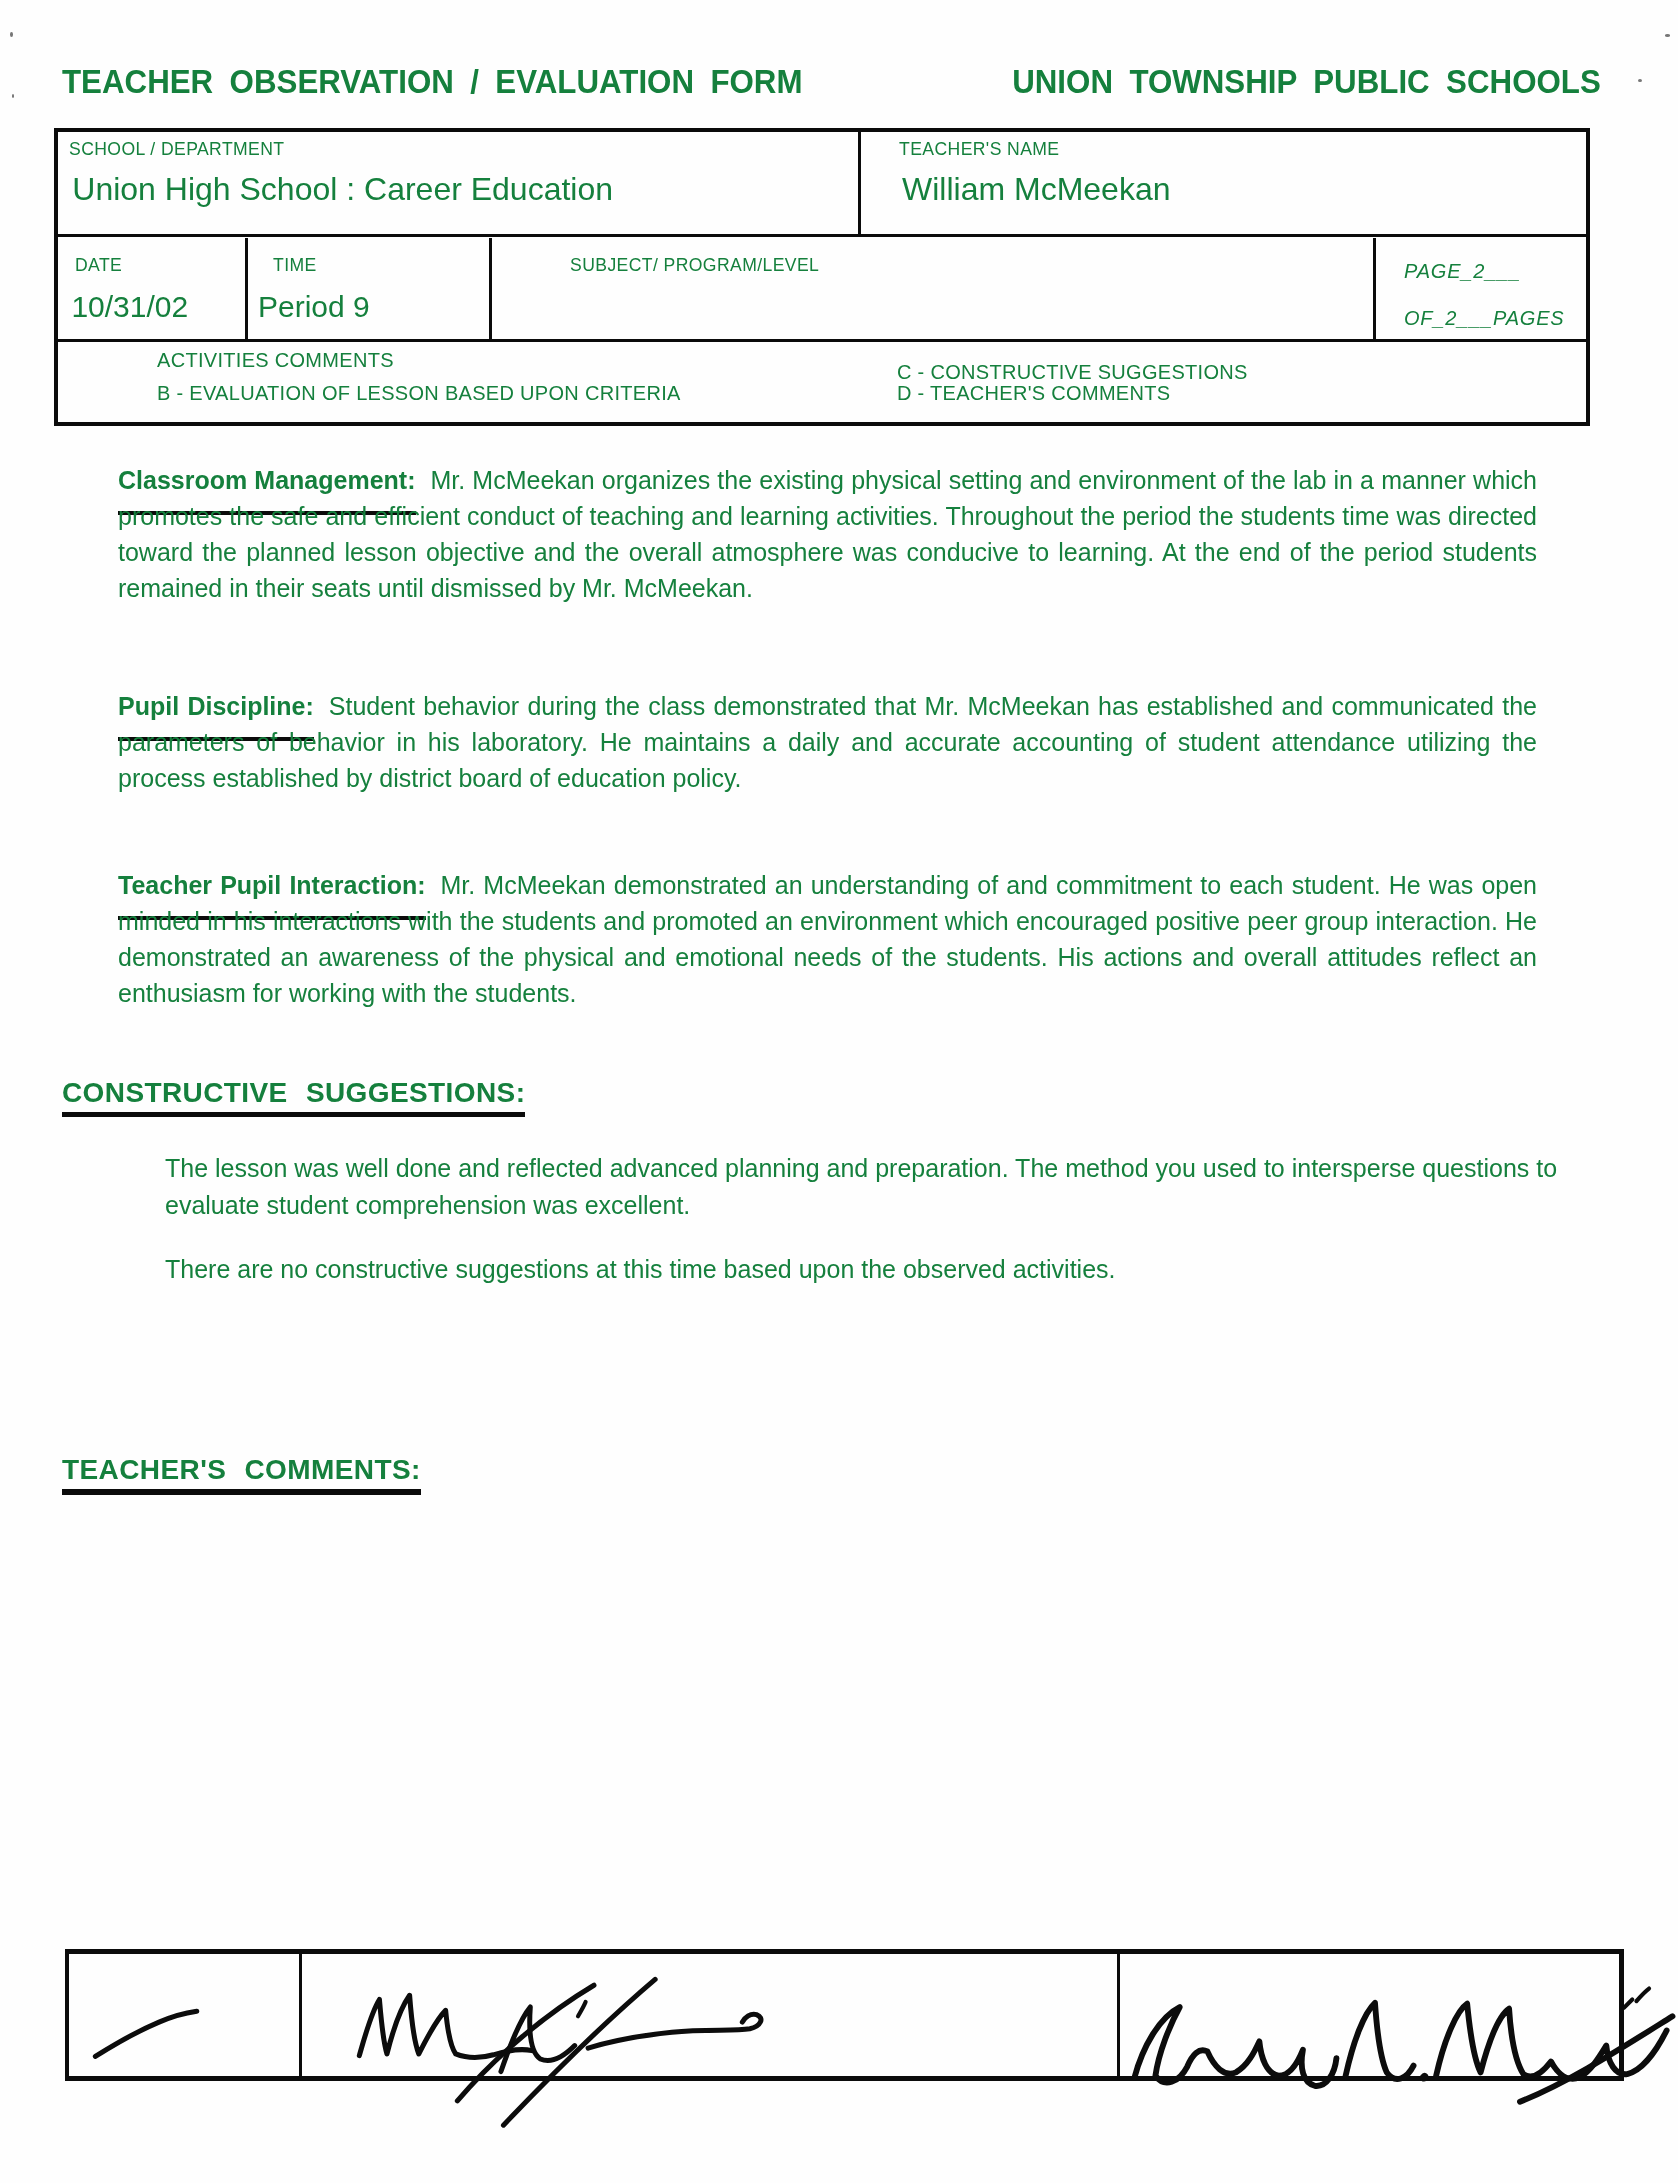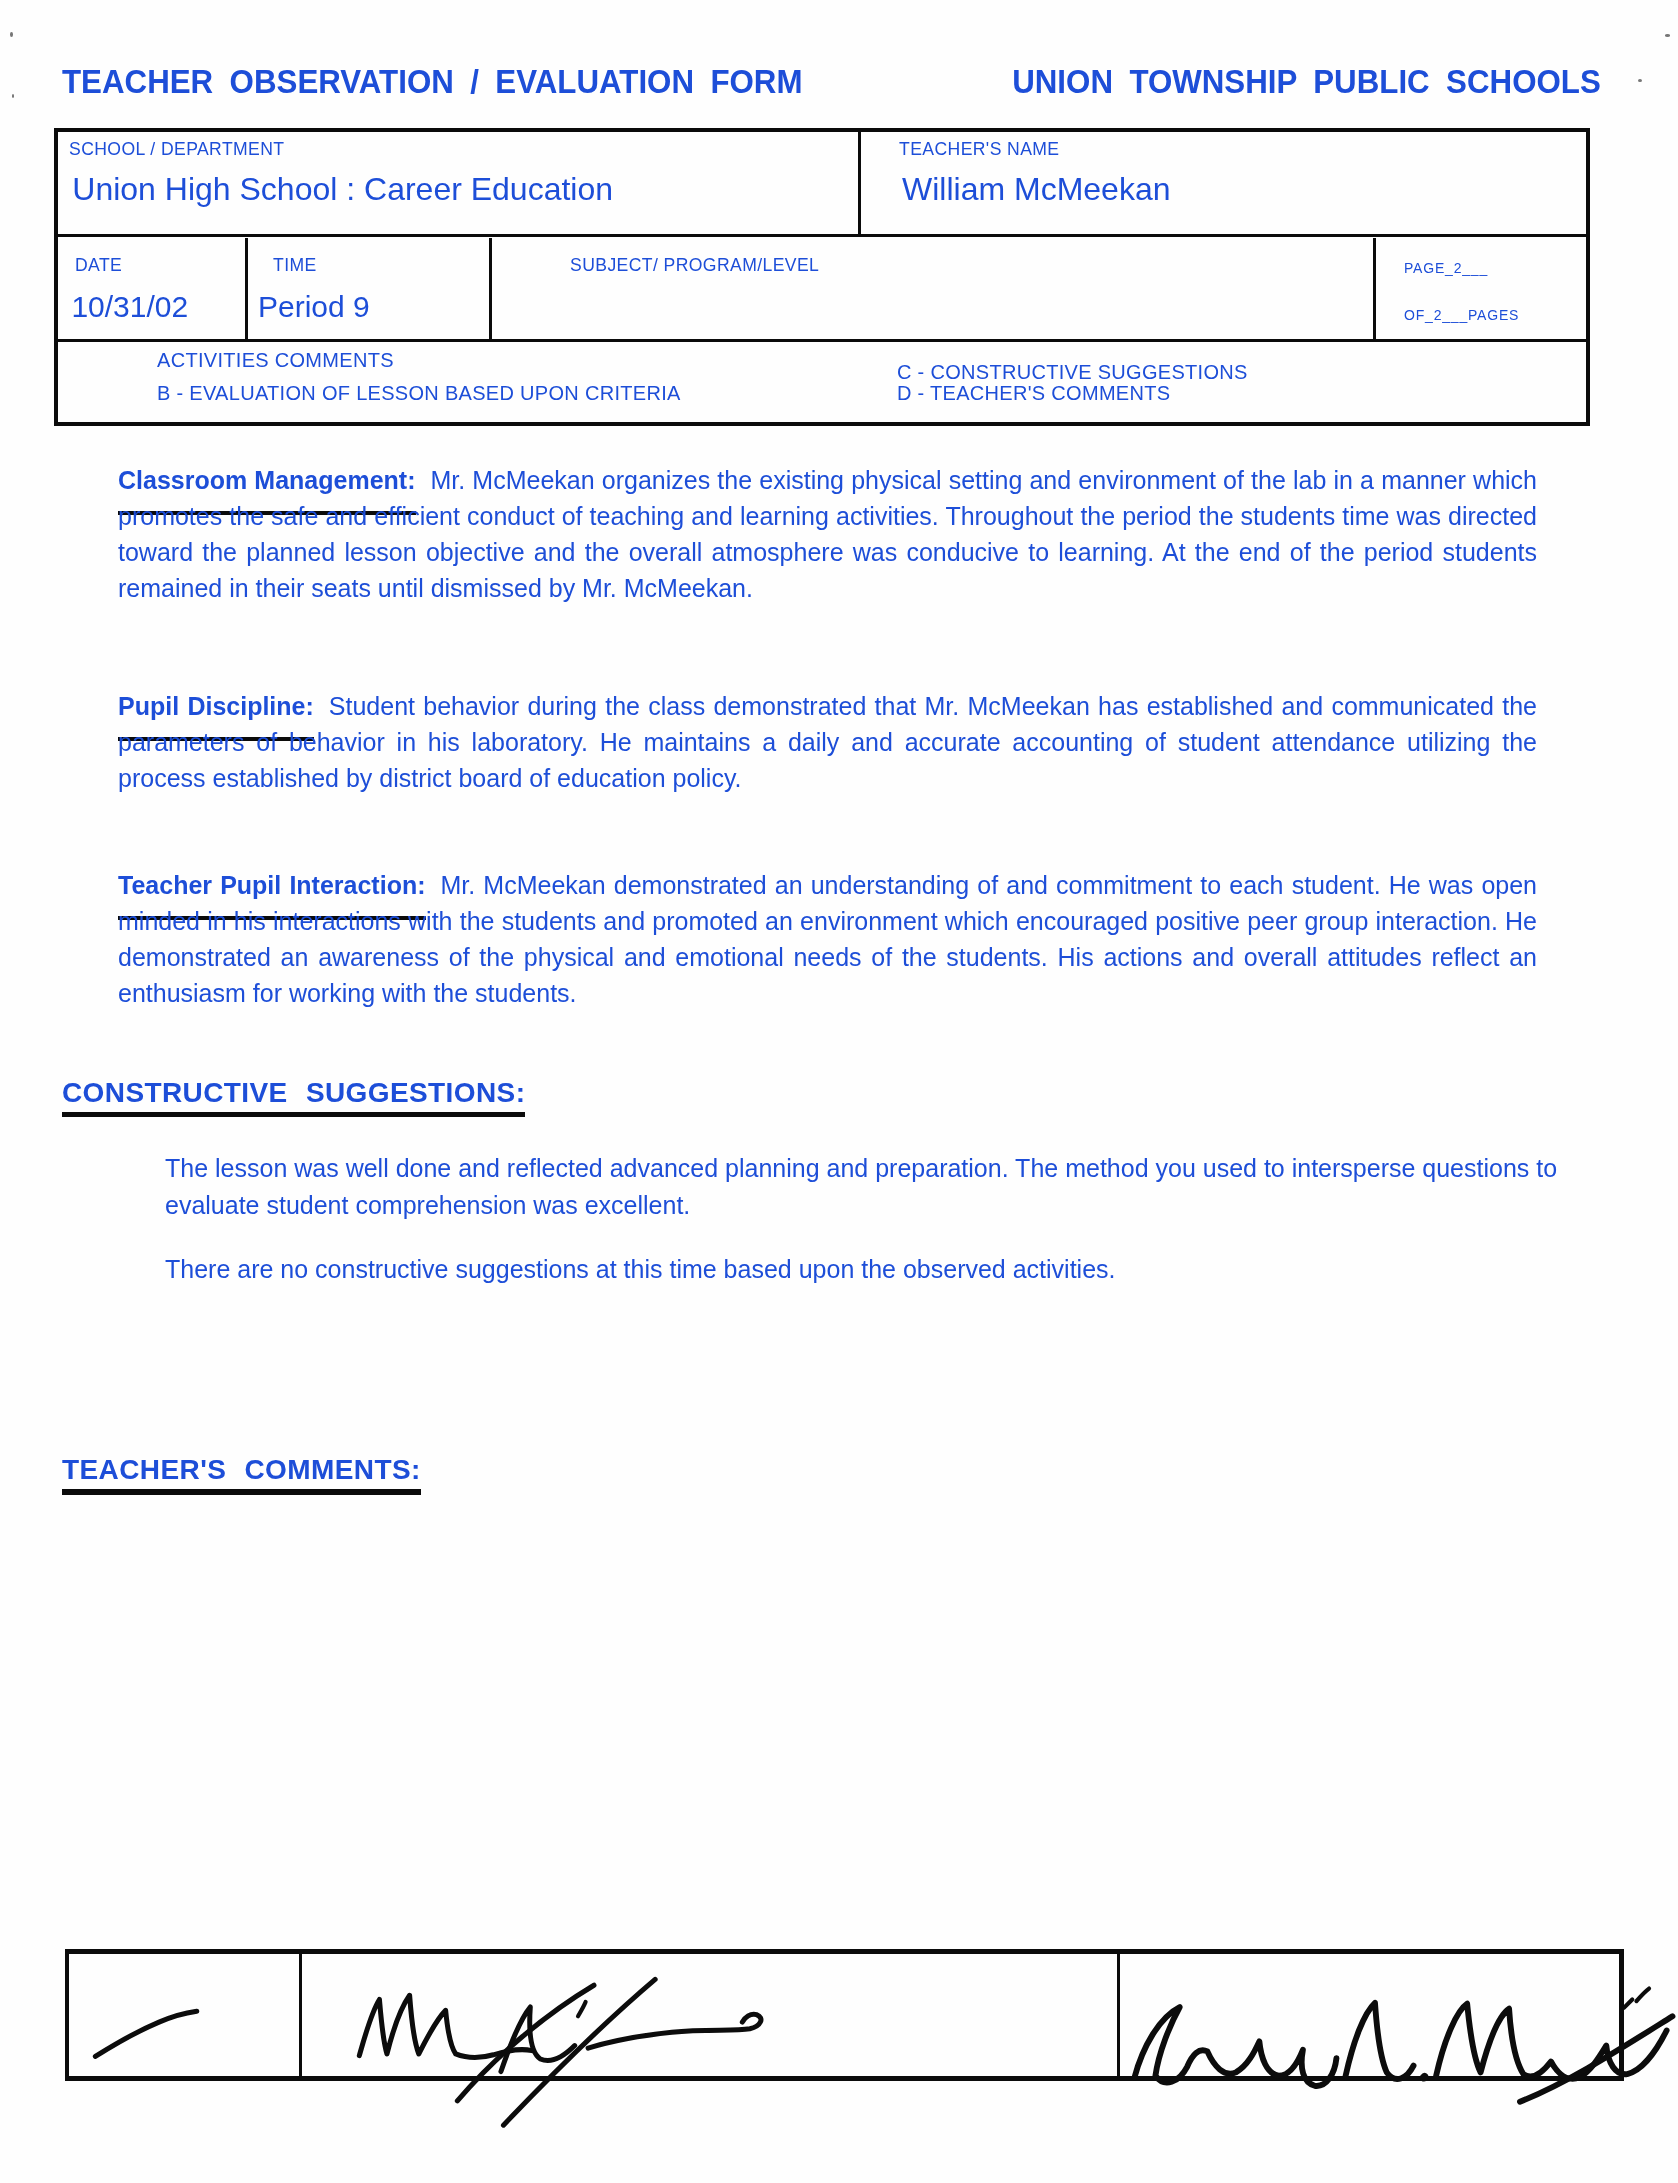--- a/index.html
+++ b/index.html
@@ -1,21 +1,21 @@
 <!DOCTYPE html>
 <html style="font-size:13.4px"><head>
 <meta charset="utf-8">
 <style>
   html,body{margin:0;padding:0;background:#ffffff;}
   .page{
     position:relative;
     width:1679px;height:2183px;
     background:#fefefe;
     font-family:"Liberation Sans", sans-serif;
-    color:#1d4ed8;
+    color:#15803d;
     overflow:hidden;
   }
   .abs{position:absolute;}
 
   
   .doc-title{
     left:62px;top:64px;
     font-size:34px;font-weight:bold;line-height:34px;
     letter-spacing:0px;word-spacing:8.4px;white-space:nowrap;
     transform:scaleX(.92);transform-origin:left top;
@@ -29,21 +29,21 @@
 
   
   .info-table{
     left:54px;top:128px;width:1536px;height:298px;
     border:4.2px solid #0b0b0b;box-sizing:border-box;padding-left:45px;
   }
   .line{position:absolute;background:#0b0b0b;}
   .cell-label{position:absolute;font-size:17.6px;letter-spacing:0.4px;white-space:nowrap;}
   .cell-value{position:absolute;font-size:32px;white-space:nowrap;}
   .cell-value.sm{font-size:30px;}
-  .page-num{position:absolute;font-size:14px;letter-spacing:0.8px;white-space:nowrap;}
+  .page-num{position:absolute;font-size:20px;letter-spacing:0.8px;white-space:nowrap;font-style:italic;}
   .legend-line{position:absolute;font-size:20px;letter-spacing:0.3px;white-space:nowrap;}
 
   
   .section{
     left:118px;width:1419px;
     font-size:25px;line-height:36px;
     text-align:justify;text-align-last:left;
   }
   .section .sec-label{
     font-weight:bold;

